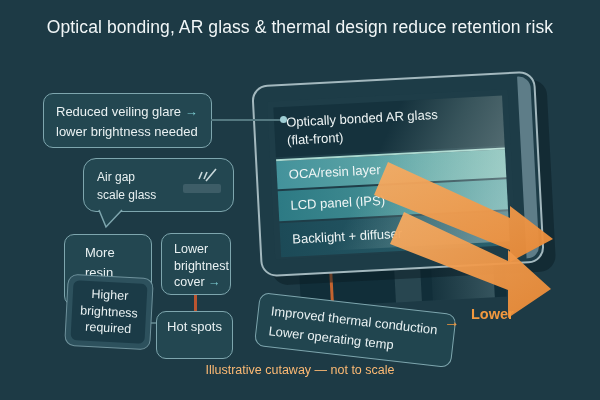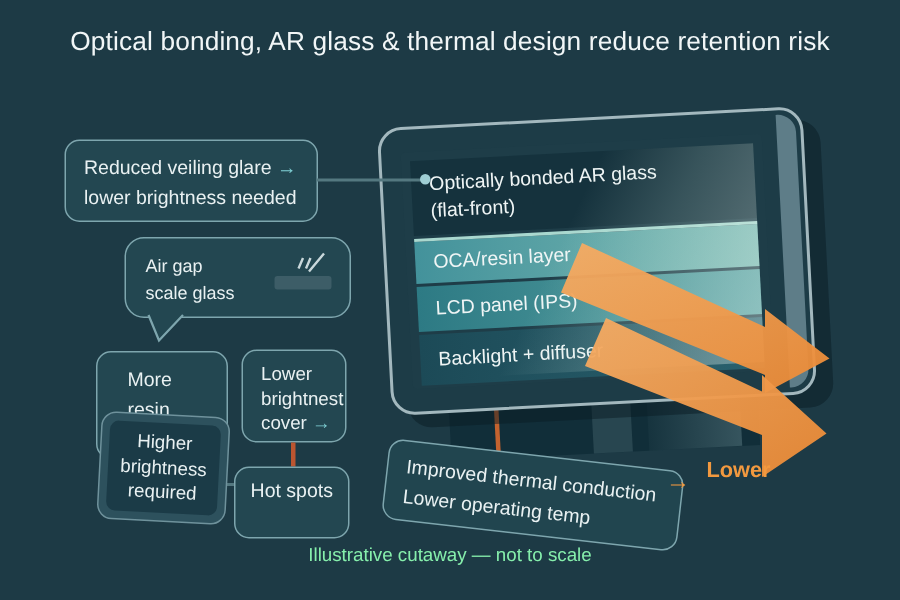--- a/index.html
+++ b/index.html
@@ -74,21 +74,21 @@
 
   .arrows-svg{position:absolute;inset:0;pointer-events:none;z-index:5;}
 
   
   .box-thermal{
     left:260px;top:292px;width:198px;height:54px;padding:7px 12px;
     transform:rotate(6.5deg);transform-origin:left top;background:#21454f;z-index:6;
   }
   .result-arrow{position:absolute;left:444px;top:313px;color:#f2993f;font-size:16px;font-weight:700;z-index:6;}
   .result-text{position:absolute;left:471px;top:305px;font-size:14.5px;font-weight:700;line-height:1.3;z-index:6;}
-  .footer{position:absolute;left:0;right:0;top:363px;text-align:center;font-size:12.5px;color:#86efac;}
+  .footer{position:absolute;left:0;right:0;top:363px;text-align:center;font-size:12.5px;color:#fdba74;}
 </style>
 </head>
 <body>
 
 <div class="canvas">
 
   <div class="title">Optical bonding, AR glass &amp; thermal design reduce retention risk</div>
 
   <div class="callout box-reduced">
     <span>Reduced veiling glare</span>

